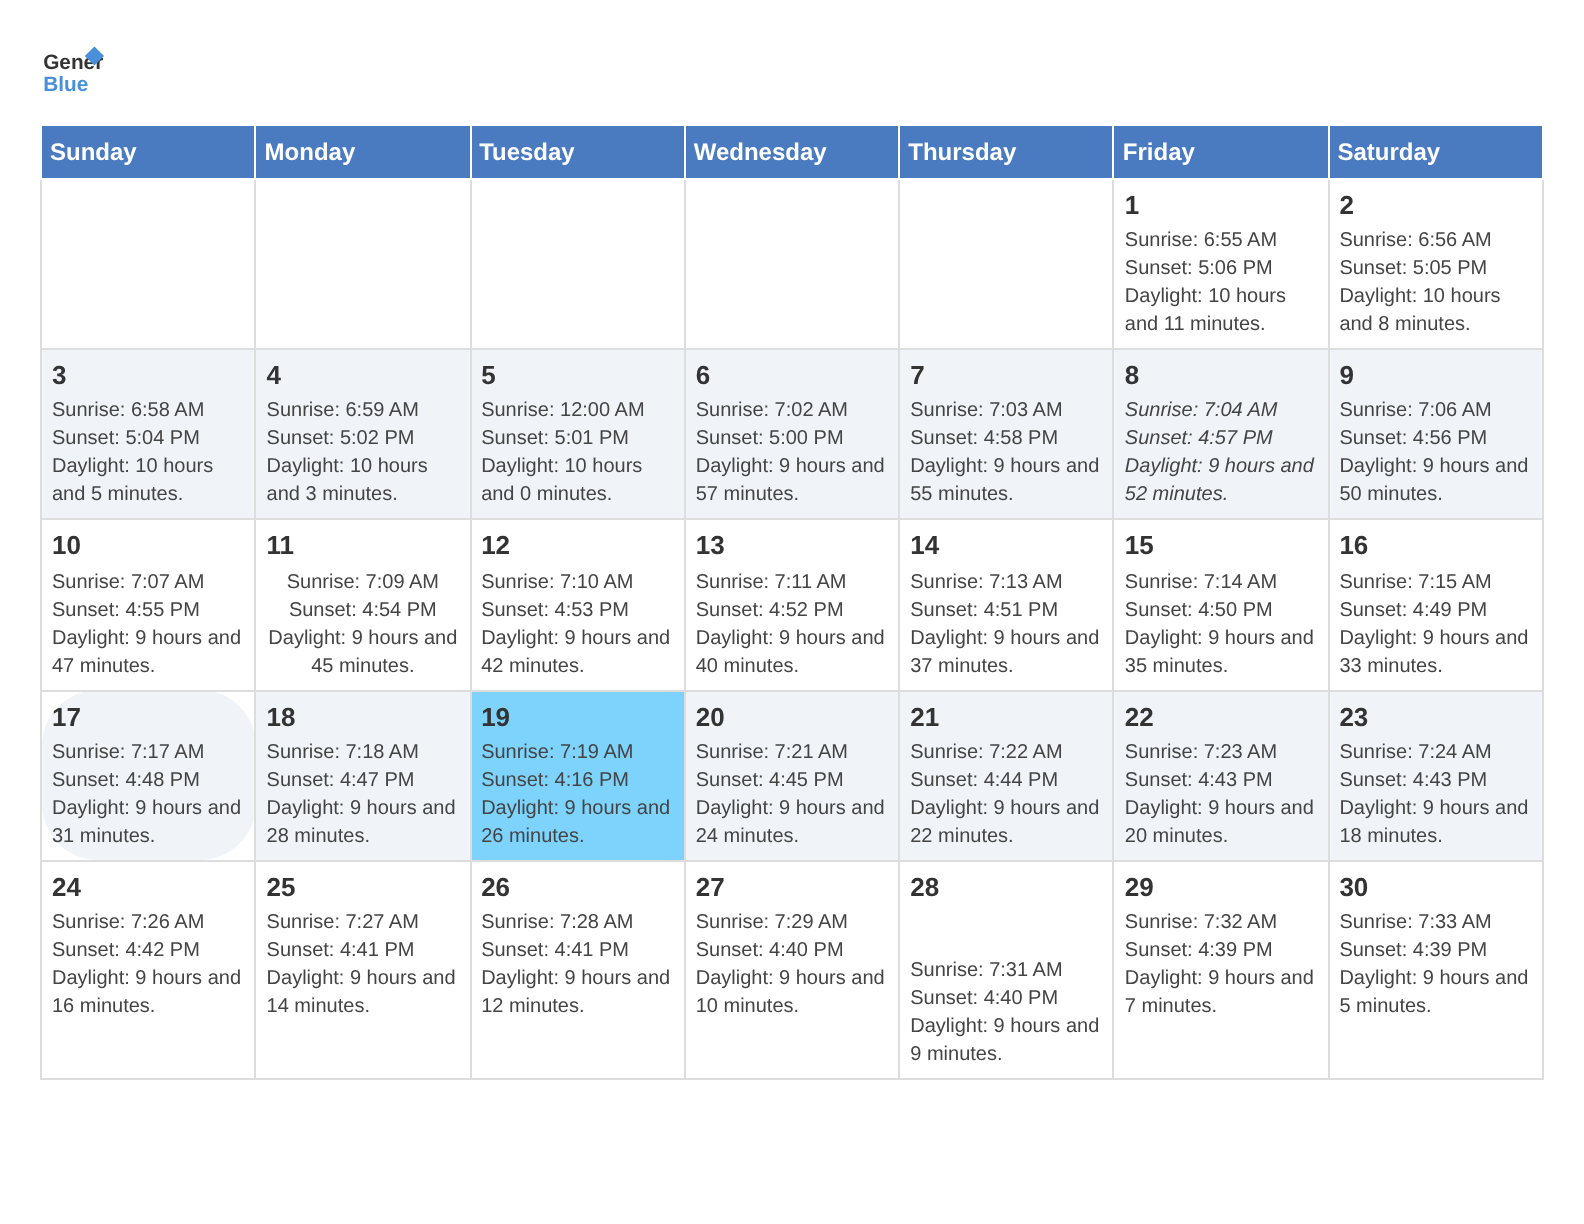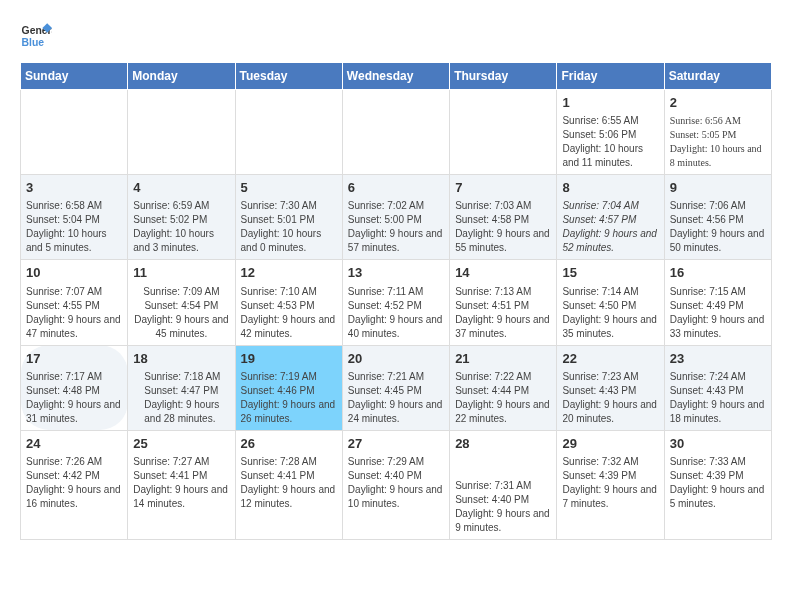--- a/index.html
+++ b/index.html
@@ -120,41 +120,41 @@
         <td class="empty-cell"></td>
         <td class="empty-cell"></td>
         <td>
           <span class="day-number">1</span>
           <div class="day-info" style="white-space: pre-line;">Sunrise: 6:55 AM
 Sunset: 5:06 PM
 Daylight: 10 hours and 11 minutes.</div>
         </td>
         <td>
           <span class="day-number">2</span>
-          <div class="day-info" style="white-space: pre-line; font-family: Liberation Serif, serif;">Sunrise: 6:56 AM
+          <div class="day-info" style="white-space: pre-line;">Sunrise: 6:56 AM
 Sunset: 5:05 PM
 Daylight: 10 hours and 8 minutes.</div>
         </td>
       </tr>
       <tr>
         <td style="background: rgb(240, 244, 248);">
           <span class="day-number">3</span>
           <div class="day-info" style="white-space: pre-line;">Sunrise: 6:58 AM
 Sunset: 5:04 PM
 Daylight: 10 hours and 5 minutes.</div>
         </td>
         <td style="background: rgb(240, 244, 248);">
           <span class="day-number">4</span>
           <div class="day-info" style="white-space: pre-line;">Sunrise: 6:59 AM
 Sunset: 5:02 PM
 Daylight: 10 hours and 3 minutes.</div>
         </td>
         <td style="background: rgb(240, 244, 248);">
           <span class="day-number">5</span>
-          <div class="day-info" style="white-space: pre-line;">Sunrise: 7:30 AM
+          <div class="day-info" style="white-space: pre-line;">Sunrise: 12:00 AM
 Sunset: 5:01 PM
 Daylight: 10 hours and 0 minutes.</div>
         </td>
         <td style="background: rgb(240, 244, 248);">
           <span class="day-number">6</span>
           <div class="day-info" style="white-space: pre-line;">Sunrise: 7:02 AM
 Sunset: 5:00 PM
 Daylight: 9 hours and 57 minutes.</div>
         </td>
         <td style="background: rgb(240, 244, 248);">
@@ -222,28 +222,28 @@
       </tr>
       <tr>
         <td style="background: rgb(240, 244, 248); border-radius: 28px;">
           <span class="day-number">17</span>
           <div class="day-info" style="white-space: pre-line;">Sunrise: 7:17 AM
 Sunset: 4:48 PM
 Daylight: 9 hours and 31 minutes.</div>
         </td>
         <td style="background: rgb(240, 244, 248);">
           <span class="day-number">18</span>
-          <div class="day-info" style="white-space: pre-line; margin-left: 11px;">Sunrise: 7:18 AM
+          <div class="day-info" style="white-space: pre-line;">Sunrise: 7:18 AM
 Sunset: 4:47 PM
 Daylight: 9 hours and 28 minutes.</div>
         </td>
         <td style="background: #7dd3fc;">
           <span class="day-number">19</span>
           <div class="day-info" style="white-space: pre-line;">Sunrise: 7:19 AM
-Sunset: 4:46 PM
+Sunset: 4:16 PM
 Daylight: 9 hours and 26 minutes.</div>
         </td>
         <td style="background: rgb(240, 244, 248);">
           <span class="day-number">20</span>
           <div class="day-info" style="white-space: pre-line;">Sunrise: 7:21 AM
 Sunset: 4:45 PM
 Daylight: 9 hours and 24 minutes.</div>
         </td>
         <td style="background: rgb(240, 244, 248);">
           <span class="day-number">21</span>

